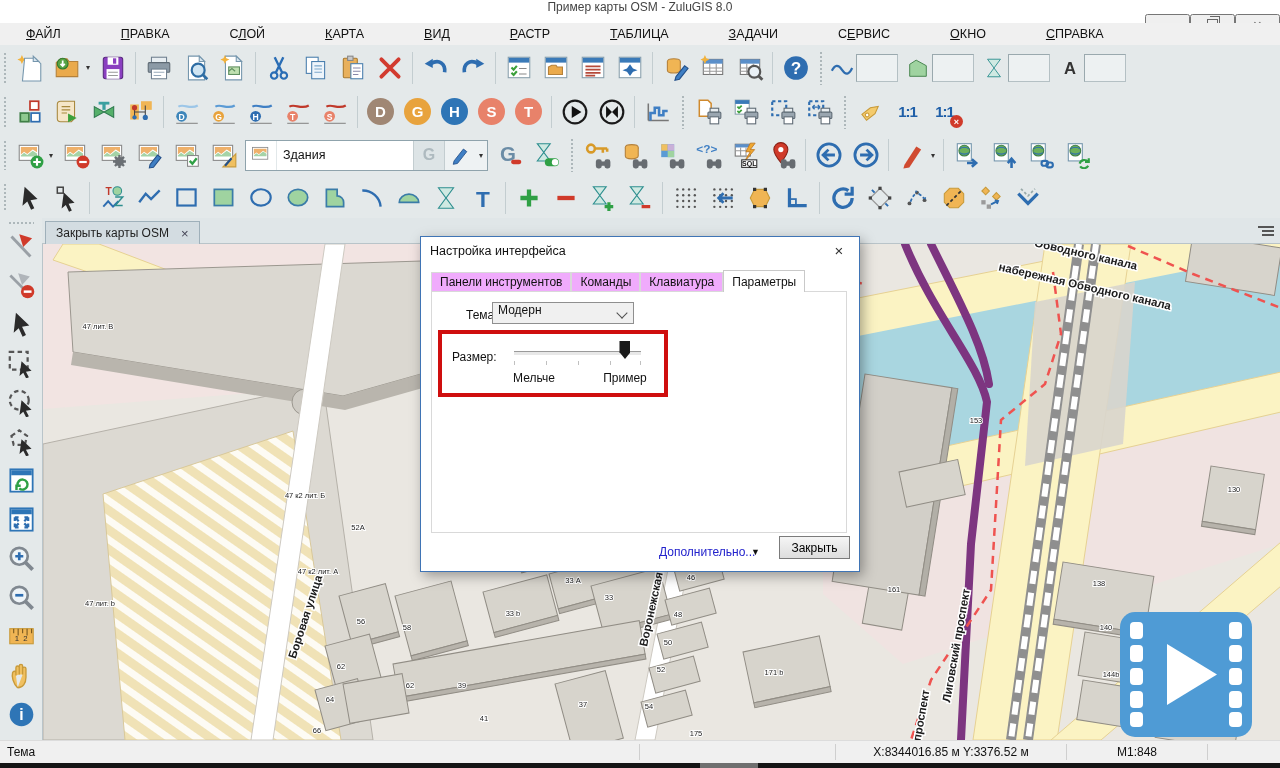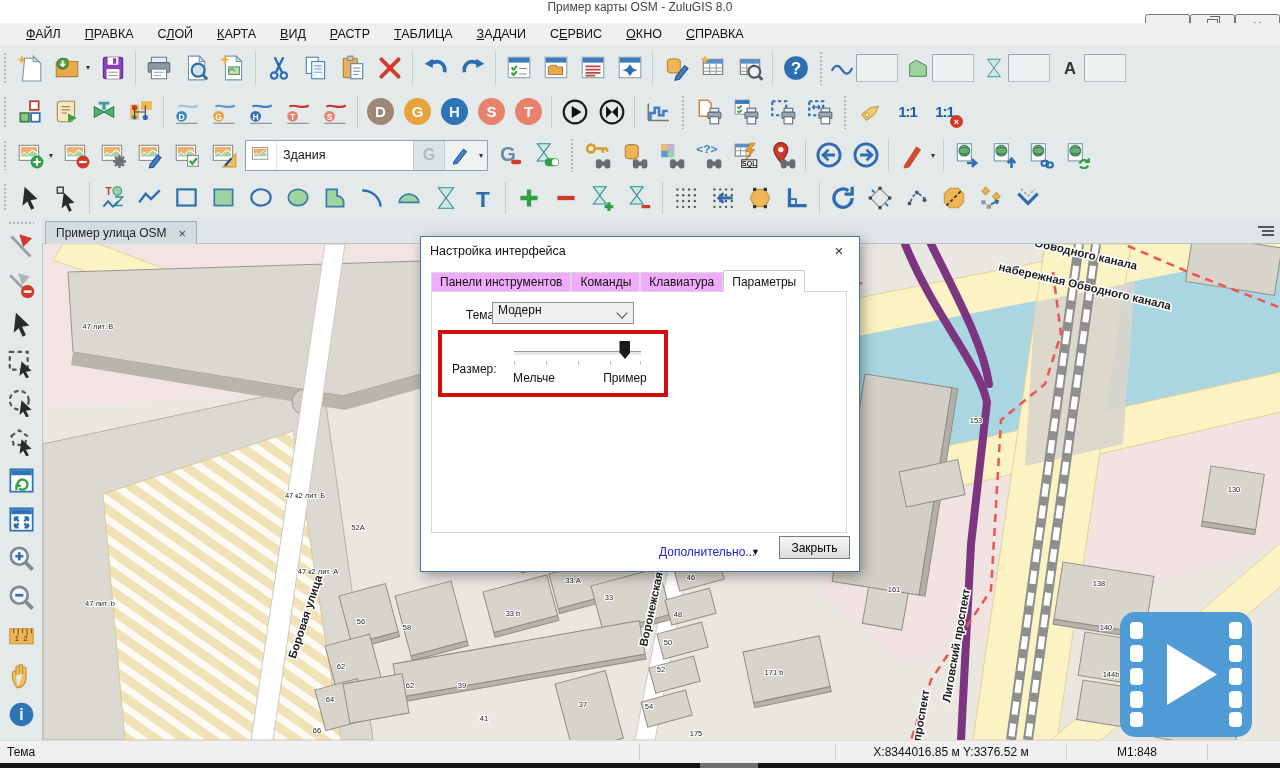--- a/index.html
+++ b/index.html
@@ -14,21 +14,21 @@
   .app-icon{width:16px;height:16px;margin:0 6px 0 5px;}
   .win-ctrls{margin-left:auto;display:flex;height:100%;}
   .win-btn{width:45px;height:100%;display:flex;align-items:center;justify-content:center;color:#666;}
   .glyph-min{width:11px;height:1px;background:#666;display:block;}
   .glyph-restore{width:9px;height:9px;border:1px solid #666;position:relative;display:block;}
   .glyph-restore:before{content:"";position:absolute;left:2px;top:-4px;width:9px;height:9px;border:1px solid #666;border-bottom:none;border-left:none;}
   .glyph-close{font-size:15px;line-height:1;}
 
   
   .menubar{position:absolute;left:0;top:23px;width:1280px;height:22px;background:#f0f0f0;
-           display:flex;align-items:center;font-size:12.5px;color:#111;padding-left:14px;box-sizing:border-box;}
+           display:flex;align-items:center;font-size:12.5px;color:#111;padding-left:14px;box-sizing:border-box;gap:36px;}
   .menu-item{padding:0 12px;cursor:default;}
   .menu-item u{text-decoration:underline;}
 
   
   .toolbar{position:absolute;left:0;width:1280px;background:#e4e9ea;display:flex;align-items:center;}
   .toolbar:before{content:"";width:4px;height:70%;margin:0 4px 0 3px;
      background-image:radial-gradient(#adb7ba 34%,transparent 36%);background-size:4px 4px;}
   #tb-row1{top:45px;height:45px;}
   #tb-row2{top:90px;height:43px;}
   #tb-row3{top:133px;height:44px;}
@@ -101,21 +101,21 @@
   .dlg-tab.active{height:22px;line-height:22px;background:#fff;z-index:2;top:1px;border-color:#c9c9c9;}
   .dlg-page{position:absolute;left:10px;top:54px;width:416px;height:242px;border:1px solid #d9d9d9;
             background:#fff;box-sizing:border-box;}
   .theme-label{position:absolute;left:14px;top:16px;margin-left:20px;}
   .combo{position:absolute;left:60px;top:10px;width:142px;height:22px;background:#f0f0f0;
          border:1px solid #8f8f8f;box-sizing:border-box;display:flex;align-items:flex-start;padding-left:5px;}
   .combo-chevron{position:absolute;right:7px;top:6px;width:7px;height:7px;border-right:1.6px solid #505050;
          border-bottom:1.6px solid #505050;transform:rotate(45deg);}
   .red-box{position:absolute;left:6px;top:38px;width:222px;height:59px;border:4px solid #cf0e0e;
            box-sizing:content-box;background:#fff;}
-  .size-label{position:absolute;left:10px;top:28px;text-align:right;}
+  .size-label{position:absolute;left:10px;top:16px;text-align:right;}
   .slider-track{position:absolute;left:72px;top:17px;width:127px;height:3px;background:#e8e8e8;
                 border-top:1px solid #9a9a9a;border-bottom:1px solid #fff;}
   .slider-tick{position:absolute;top:27px;width:1px;height:4px;background:#c0c0c0;}
   .slider-thumb{position:absolute;top:7px;width:11px;height:18px;background:#1a1a1a;
                 clip-path:polygon(0 0,100% 0,100% 62%,50% 100%,0 62%);}
   .slider-min{position:absolute;left:62px;top:37px;width:60px;text-align:center;}
   .slider-max{position:absolute;left:152px;top:37px;width:62px;text-align:center;}
   .more-link{position:absolute;left:238px;top:308px;color:#2222cc;background:none;border:none;
              font-size:12px;padding:0;}
   .more-caret{position:absolute;left:330px;top:310px;font-size:9px;color:#111;}
@@ -1032,21 +1032,21 @@
     <button class="sb-btn">
       <svg viewBox="0 0 26 26">
         <circle cx="13" cy="13" r="10.6" fill="#2e75b6"></circle>
         <text x="13" y="18" font-size="14" font-weight="bold" fill="#fff" text-anchor="middle">i</text>
       </svg>
     </button>
   </div>
 
 <div class="map-tabbar">
   <div class="map-tab">
-    <span>Пример улица OSM</span>
+    <span>Закрыть карты OSM</span>
     <span class="map-tab-close">×</span>
   </div>
   <div class="tab-overflow">
       <i></i>
       <i></i>
       <i></i>
     </div>
 </div>
 
 <div class="map-wrap">

